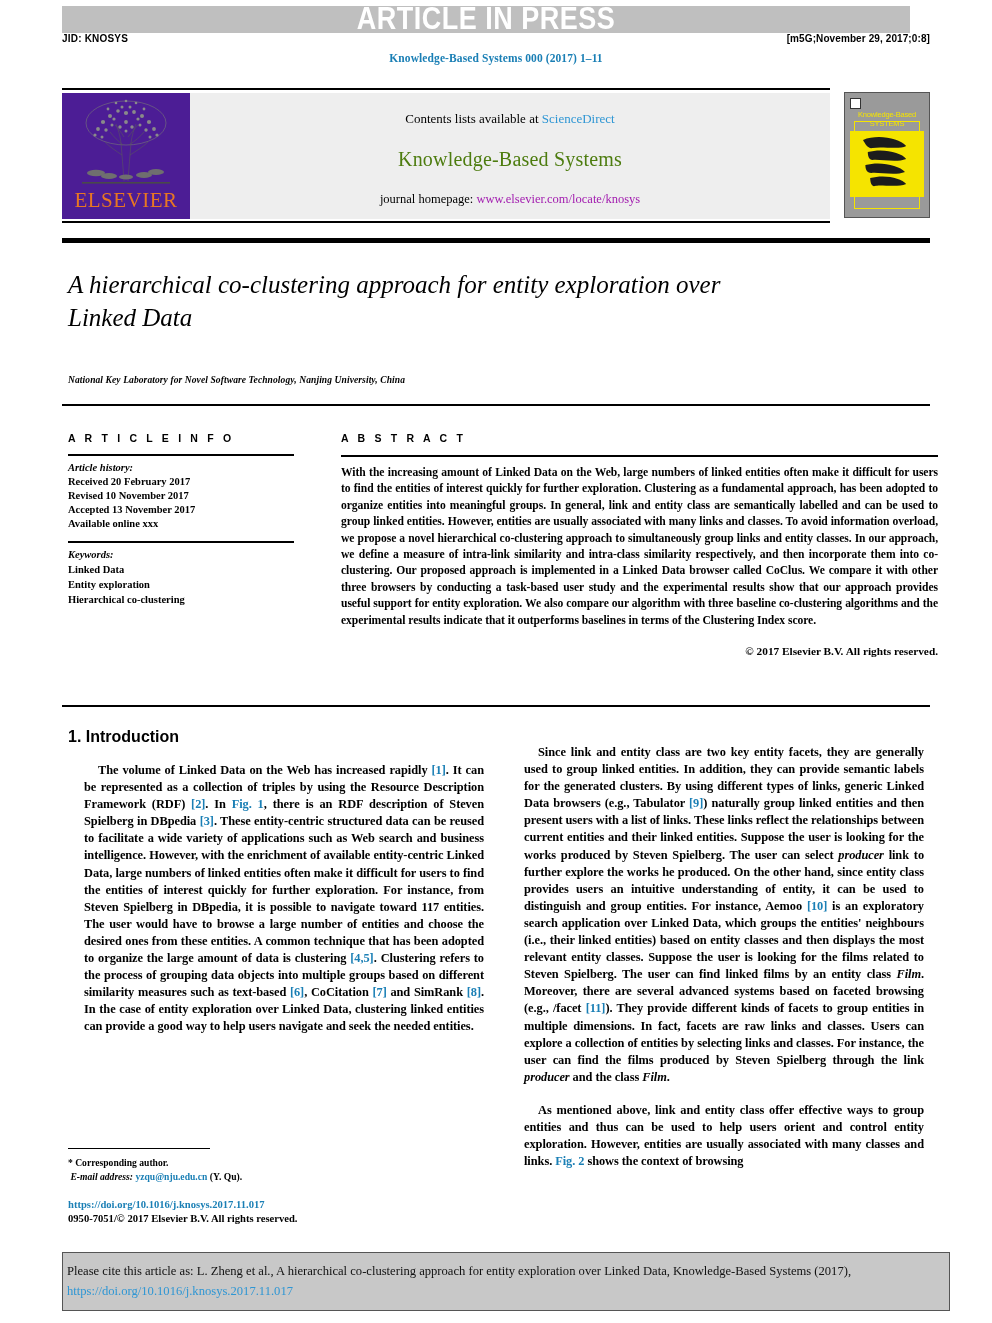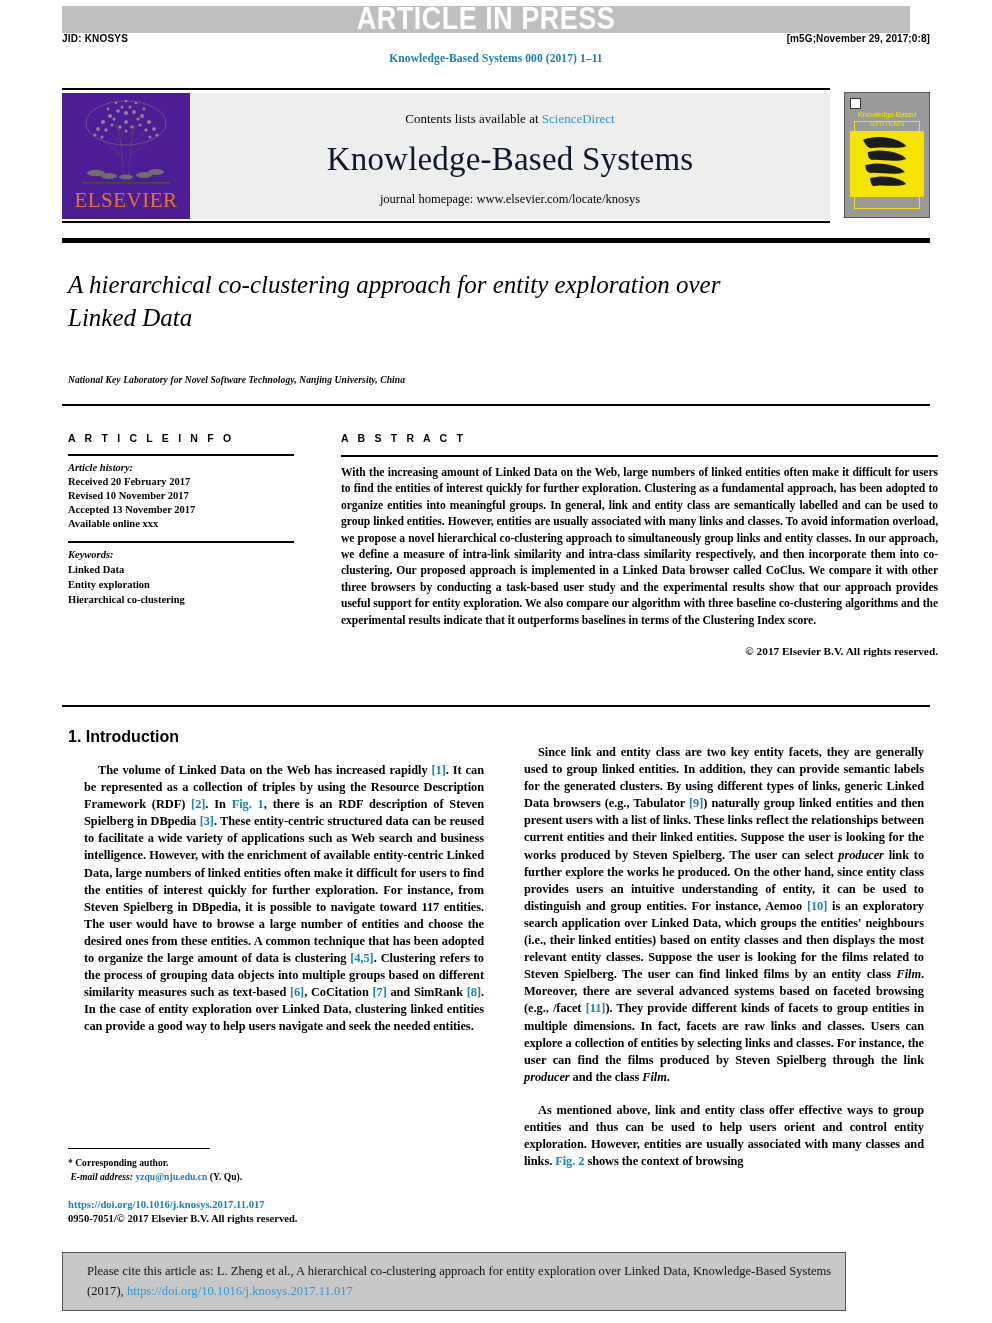--- a/index.html
+++ b/index.html
@@ -142,30 +142,30 @@
   }
   .mast-center .contents {
     font-size: 13px;
     color: #000;
   }
   .mast-center .contents a {
     color: #2e96d4;
     text-decoration: none;
   }
   .mast-center .jtitle {
-    font-size: 33px;
+    font-size: 20px;
     letter-spacing: 0.2px;
-    color: #0f172a;
+    color: #4d7c0f;
   }
   .mast-center .homepage {
     font-size: 12.5px;
     color: #000;
   }
   .mast-center .homepage a {
-    color: #000000;
+    color: #a21caf;
     text-decoration: none;
   }
 
   .cover-thumb {
     position: absolute;
     left: 782px;
     top: 4px;
     width: 86px;
     height: 126px;
     background: #9a9a9a;
@@ -403,26 +403,26 @@
   }
   .doi-block .doi {
     color: #1a7fb5;
   }
 
   
   .cite-box {
     position: absolute;
     left: 62px;
     top: 1252px;
-    width: 784px;
+    width: 888px;
     min-height: 48px;
     background: #c8c8c8;
     border: 1px solid #555;
     box-sizing: border-box;
-    padding: 8px 10px 9px 24px;
+    padding: 8px 10px 9px 4px;
     font-size: 12.6px;
     line-height: 20px;
     color: #111;
   }
   .cite-box a { color: #2e96d4; text-decoration: none; }
 </style>
 </head>
 <body>
 
 <div class="page">

